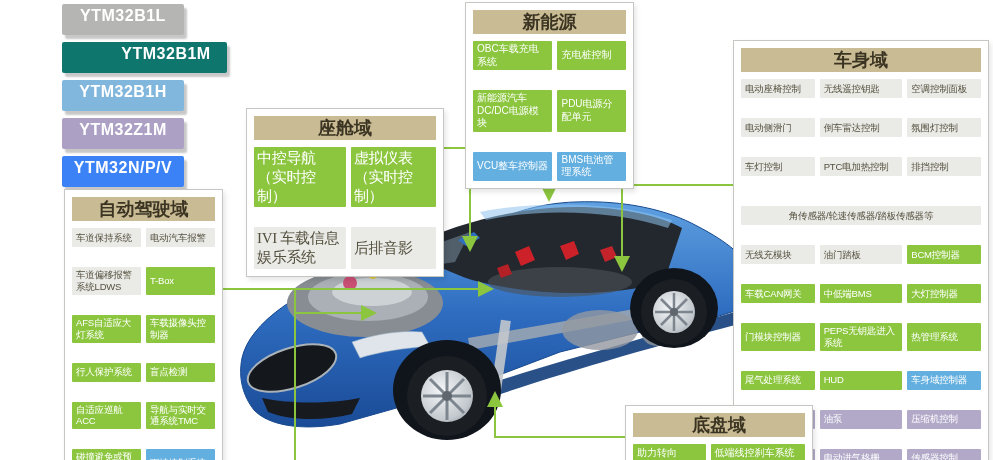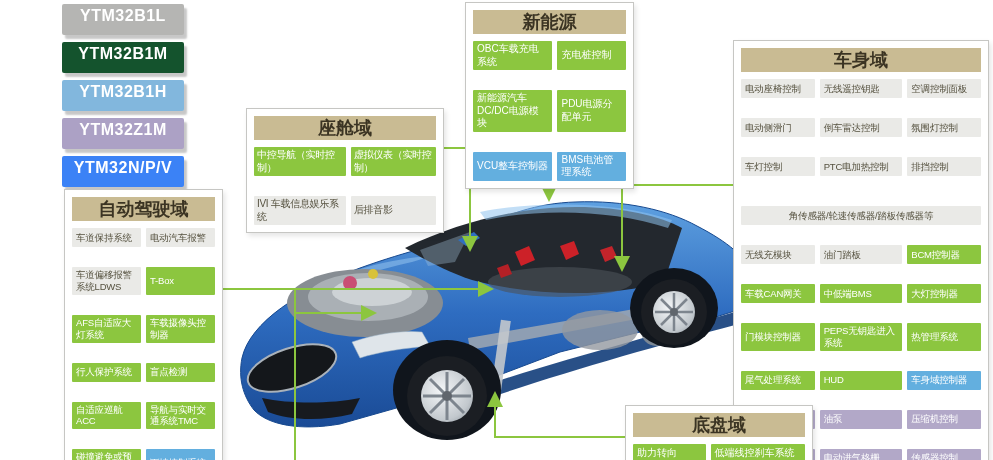--- a/index.html
+++ b/index.html
@@ -29,21 +29,21 @@
     display:flex;align-items:center;line-height:1.25;min-height:19px;box-sizing:border-box;
   }
   .item.green{background:#8cc63f;color:#fff;}
   .item.blue{background:#63afdf;color:#fff;}
   .item.purple{background:#b2a8c8;color:#fff;}
   .item.span-full{justify-content:center;text-align:center;}
   #panel-new-energy{left:465px;top:2px;width:169px;}
   #panel-new-energy .grid{grid-template-columns:1.16fr 1fr;}
   #panel-cockpit{left:246px;top:108px;width:198px;}
   #panel-cockpit .grid{grid-template-columns:1.08fr 1fr;}
-  #panel-cockpit .item{font-size:10px;letter-spacing:-.3px;padding:2px 3px;}
+  #panel-cockpit .item{font-size:15px;letter-spacing:-.3px;padding:2px 3px;font-family:Liberation Serif, serif;}
   #panel-adas{left:64px;top:189px;width:159px;}
   #panel-adas .grid{grid-template-columns:1fr 1fr;}
   #panel-adas .item{font-size:9.5px;letter-spacing:-.2px;}
   #panel-body{left:733px;top:40px;width:256px;}
   #panel-body .grid{grid-template-columns:1fr 1.12fr 1fr;}
   #panel-body .item{font-size:9.5px;letter-spacing:-.2px;}
   #panel-chassis{left:625px;top:405px;width:188px;height:72px;}
   #panel-chassis .grid{grid-template-columns:1fr 1.3fr;}
   
   #car-layer{position:absolute;left:0;top:0;z-index:1;}
@@ -140,21 +140,21 @@
       <path d="M733,185 L622,185 L622,270" marker-end="url(#arr)"></path>
       <path d="M223,289 L492,289" marker-end="url(#arr)"></path>
       <path d="M295,289 L295,460"></path>
       <path d="M295,313 L375,313" marker-end="url(#arr)"></path>
       <path d="M625,437 L495,437 L495,393" marker-end="url(#arr)"></path>
     </g>
   </svg>
 
   <div id="chips">
       <div class="chip" style="background: rgb(181, 181, 179);">YTM32B1L</div>
-      <div class="chip" style="background: #14532d;">YTM32B1M</div>
+      <div class="chip" style="background: #0f766e; padding-left: 43px;">YTM32B1M</div>
       <div class="chip" style="background: rgb(130, 183, 221);">YTM32B1H</div>
       <div class="chip" style="background: rgb(172, 161, 197);">YTM32Z1M</div>
       <div class="chip" style="background: #3b82f6;">YTM32N/P/V</div>
     </div>
 
   <div class="panel" id="panel-new-energy">
     <div class="panel-title">新能源</div>
     <div class="grid">
         <div class="item green">OBC车载充电系统</div>
         <div class="item green">充电桩控制</div>

